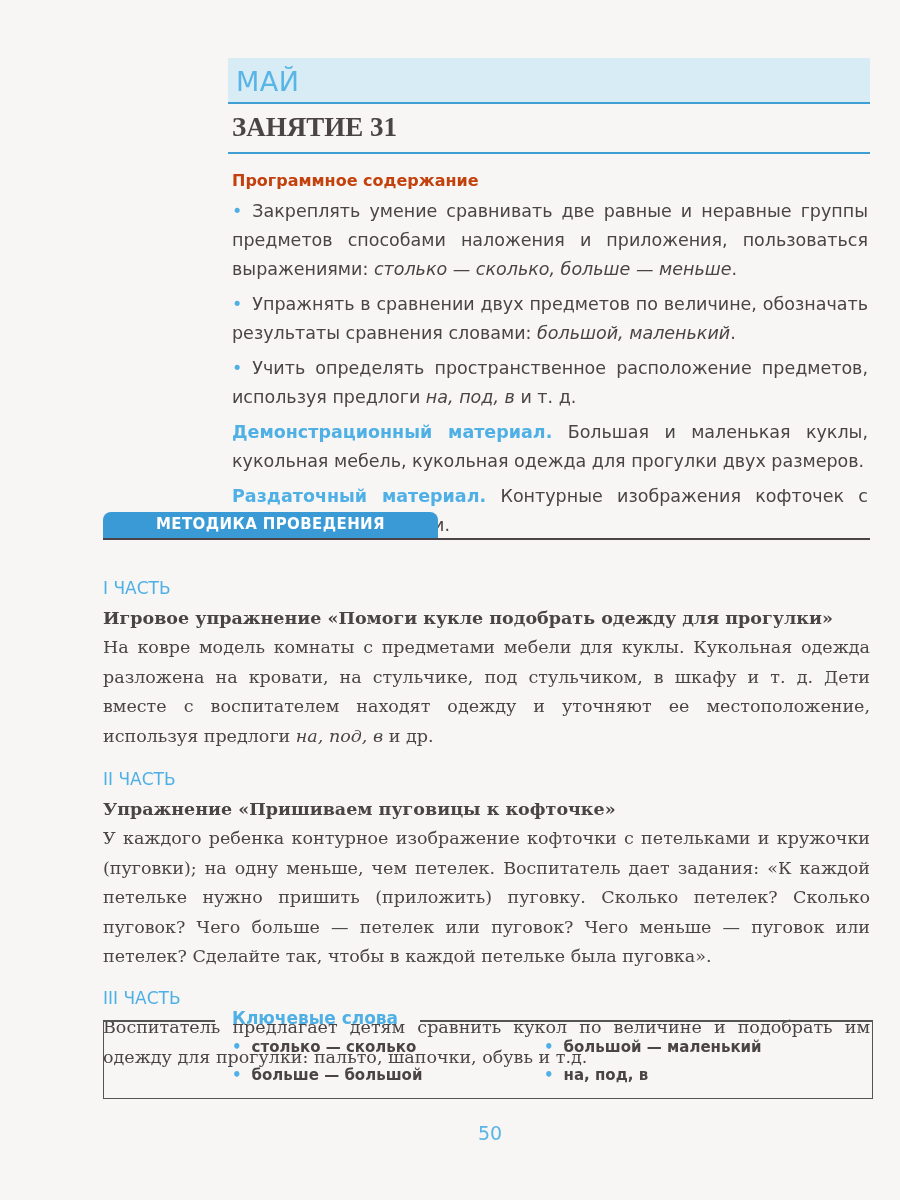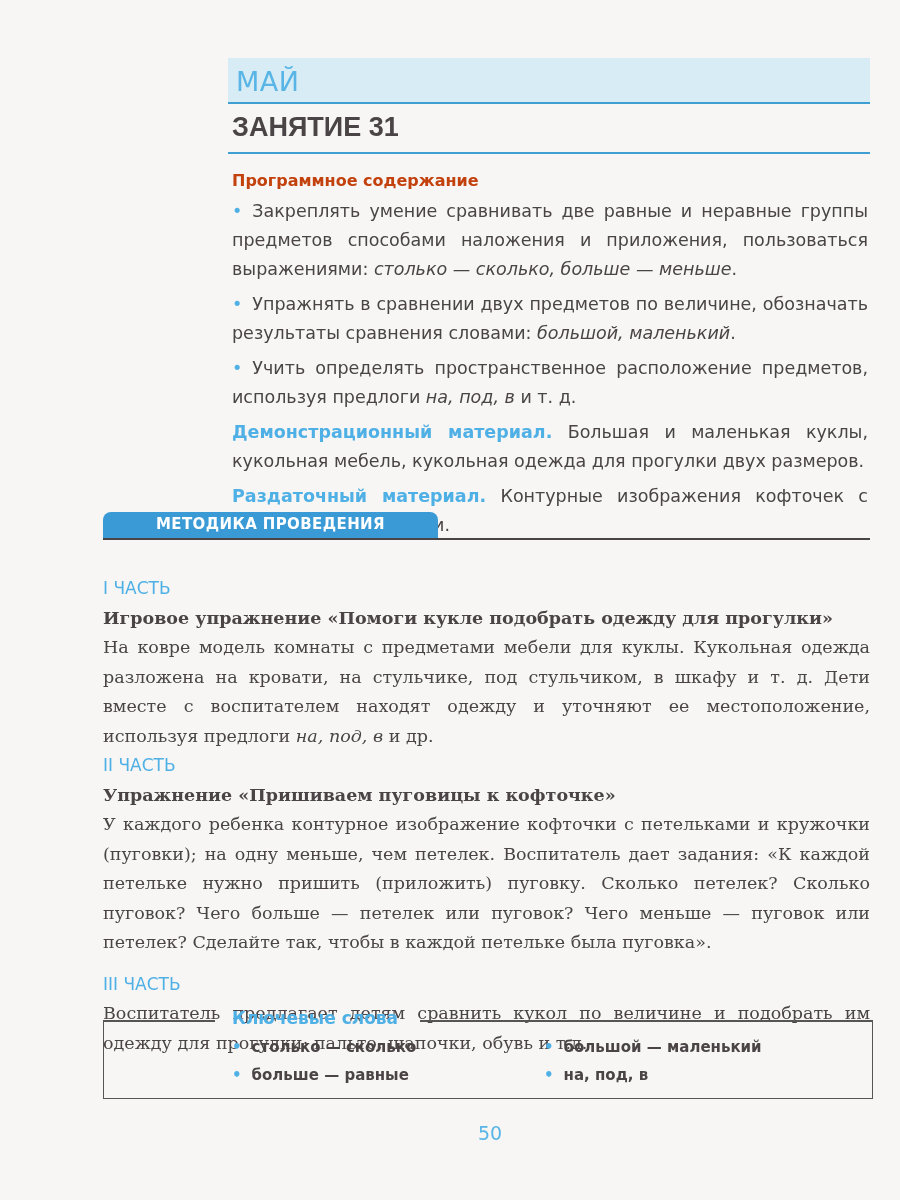--- a/index.html
+++ b/index.html
@@ -1,19 +1,19 @@
 <!DOCTYPE html>
 <html><head>
 <meta charset="utf-8">
 <style>
   html, body { margin:0; padding:0; }
   body { width:900px; height:1200px; background:#f7f6f4; position:relative; overflow:hidden; font-family:"DejaVu Sans", sans-serif; color:#4a4446; }
   .month-band { position:absolute; left:228px; top:58px; width:642px; height:44px; background:#d7ecf5; border-bottom:2px solid #3f9fd3; }
   .month { position:absolute; left:236px; top:66px; font-size:27px; color:#58b5e6; letter-spacing:0.5px; font-family:"DejaVu Sans", sans-serif; }
-  .lesson { position:absolute; left:232px; top:112px; font-size:27px; font-weight:bold; color:#4a4446; font-family:Liberation Sans, sans-serif; }
+  .lesson { position:absolute; left:232px; top:112px; font-size:27px; font-weight:bold; color:#4a4446; font-family:Liberation Serif, serif; }
   .lesson-line { position:absolute; left:228px; top:152px; width:642px; height:2px; background:#3f9fd3; }
   .top { position:absolute; left:232px; top:166px; width:636px; font-size:17.5px; line-height:29px; }
   .label-blue { color:#4fb0e6; font-weight:bold; }
   .sec-title { color:#c2410c; font-weight:bold; font-size:16px; margin-bottom:2px; }
   .bullet { text-align:justify; margin-bottom:6px; }
   .dot { color:#4fb0e6; margin-right:10px; }
   .para { text-align:justify; margin-top:4px; margin-bottom:6px; }
   i { font-style:italic; }
   .meth-tab { position:absolute; left:103px; top:512px; width:335px; height:26px; background:#3a9ad6; border-radius:8px 8px 0 0; }
   .meth-label { position:absolute; left:156px; top:515px; color:#fff; font-weight:bold; font-size:15px; letter-spacing:0.4px; }
@@ -48,30 +48,30 @@
 
 <div class="meth-tab"></div>
 <div class="meth-label">МЕТОДИКА ПРОВЕДЕНИЯ</div>
 <div class="meth-line"></div>
 
 <div class="body">
   <div class="part">I ЧАСТЬ</div>
   <div class="ex-title">Игровое упражнение «Помоги кукле подобрать одежду для прогулки»</div>
   <div class="txt"><span>На ковре модель комнаты с предметами мебели для куклы. Кукольная одежда разложена на кровати, на стульчике, под стульчиком, в шкафу и т. д. Дети вместе с воспитателем находят одежду и уточняют ее местоположение, используя предлоги </span><i>на, под, в</i><span> и др.</span></div>
 
-  <div class="part" style="margin-top:0">II ЧАСТЬ</div>
+  <div class="part" style="margin-top:14px">II ЧАСТЬ</div>
   <div class="ex-title">Упражнение «Пришиваем пуговицы к кофточке»</div>
   <div class="txt">У каждого ребенка контурное изображение кофточки с петельками и кружочки (пуговки); на одну меньше, чем петелек. Воспитатель дает задания: «К каждой петельке нужно пришить (приложить) пуговку. Сколько петелек? Сколько пуговок? Чего больше — петелек или пуговок? Чего меньше — пуговок или петелек? Сделайте так, чтобы в каждой петельке была пуговка».</div>
 
   <div class="part" style="margin-top:12px">III ЧАСТЬ</div>
   <div class="txt">Воспитатель предлагает детям сравнить кукол по величине и подобрать им одежду для прогулки: пальто, шапочки, обувь и т.д.</div>
 </div>
 
 <div class="kw-box"></div>
 <div class="kw-top-l"></div>
 <div class="kw-top-r"></div>
 <div class="kw-title">Ключевые слова</div>
 <div class="kw" style="left:232px; top:1038px;"><span class="dot">•</span><span>столько — сколько</span></div>
-<div class="kw" style="left:232px; top:1066px;"><span class="dot">•</span><span>больше — равные</span></div>
+<div class="kw" style="left:232px; top:1066px;"><span class="dot">•</span><span>больше — большой</span></div>
 <div class="kw" style="left:544px; top:1038px;"><span class="dot">•</span><span>большой — маленький</span></div>
 <div class="kw" style="left:544px; top:1066px;"><span class="dot">•</span><span>на, под, в</span></div>
 
 <div class="page-num">50</div>
 
 </body></html>

